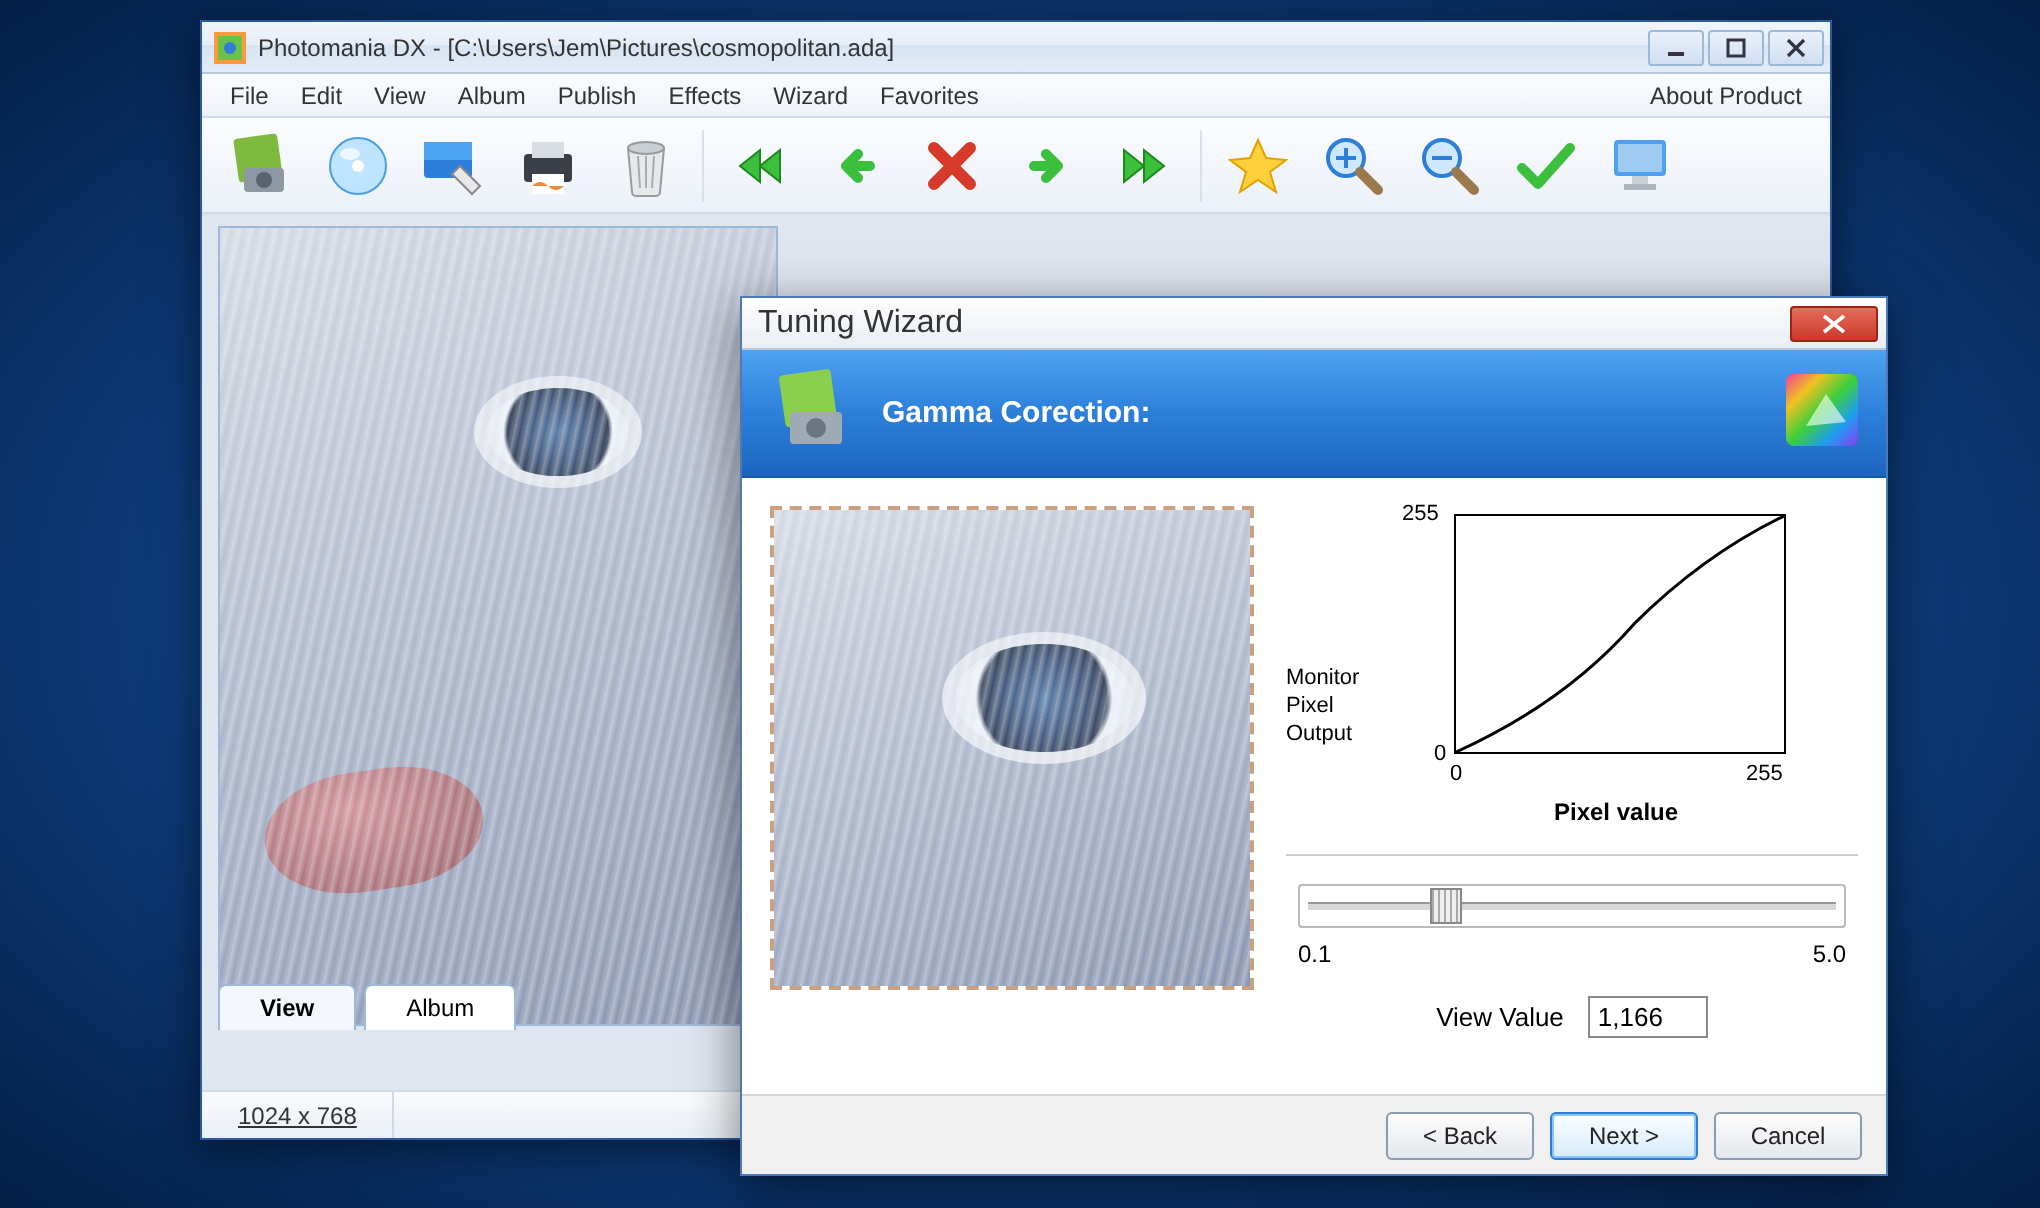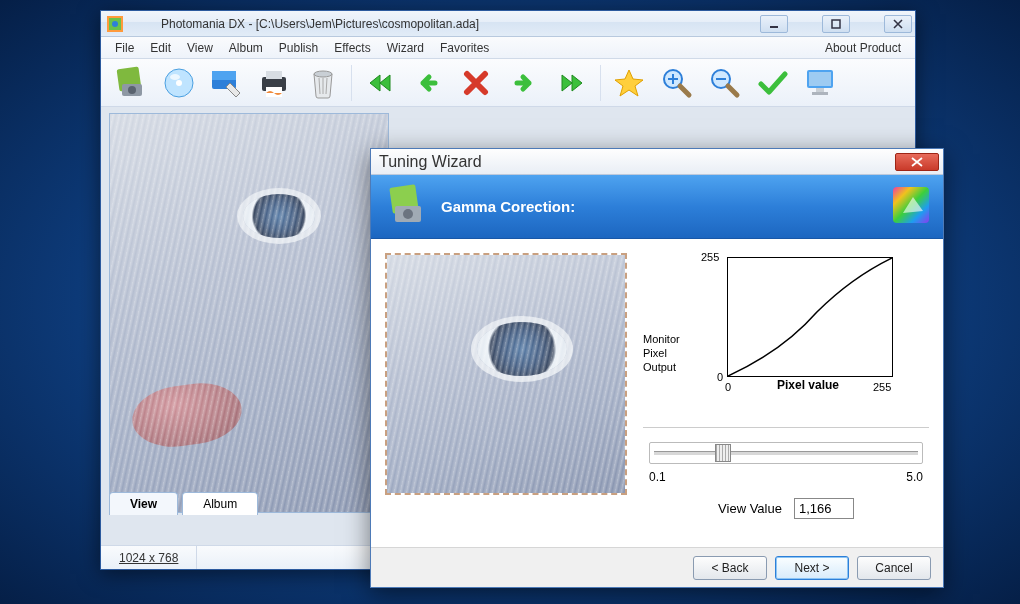--- a/index.html
+++ b/index.html
@@ -19,21 +19,20 @@
     box-shadow: 0 4px 20px rgba(0,0,0,0.5);
     display: flex; flex-direction: column;
   }
   .titlebar {
     height: 26px;
     background: linear-gradient(to bottom, #f0f5fb 0%, #e6eef8 45%, #d7e4f3 46%, #e2ecf7 100%);
     border-bottom: 1px solid #b8c9de;
     display: flex; align-items: center; padding: 0 2px 0 6px;
     color: #333;
     font-size: 12px;
-    gap: 32px;
   }
   .titlebar .app-icon { width: 16px; height: 16px; margin-right: 6px; }
   .titlebar .spacer { flex: 1; }
   .winbtn {
     width: 28px; height: 18px; margin: 0 1px;
     display: flex; align-items: center; justify-content: center;
     background: linear-gradient(to bottom, #eaf1fa, #cfdff1);
     border: 1px solid #9db9da; border-radius: 2px;
   }
   .winbtn.close { background: linear-gradient(to bottom, #eaf1fa, #cfdff1); }
@@ -170,21 +169,21 @@
   .chart {
     position:absolute; left:30px; top:4px; width:166px; height:120px;
     border:1px solid #000;
   }
   .chart svg { width:100%; height:100%; }
   .tick { position:absolute; font-size:11px; color:#000; }
   .t255t { left:4px; top:-2px; }
   .t0l { left:20px; top:118px; }
   .t0b { left:28px; top:128px; }
   .t255b { left:176px; top:128px; }
-  .xlabel { position:absolute; left:80px; top:125px; font-size:12px; font-weight:bold; }
+  .xlabel { position:absolute; left:80px; top:146px; font-size:12px; font-weight:bold; }
 
   .divider { height:1px; background:#ccc; margin:4px 0 14px; }
   .slider-row { display:flex; align-items:center; gap:6px; font-size:12px; padding:0 6px 6px; }
   .slider-track {
     flex:1; height:22px; border:1px solid #bbb; background:#fff; position:relative; border-radius:2px;
   }
   .slider-track::before {
     content:""; position:absolute; left:4px; right:4px; top:50%; height:3px; background:#d8d8d8; transform:translateY(-50%);
     border-top:1px solid #999;
   }

